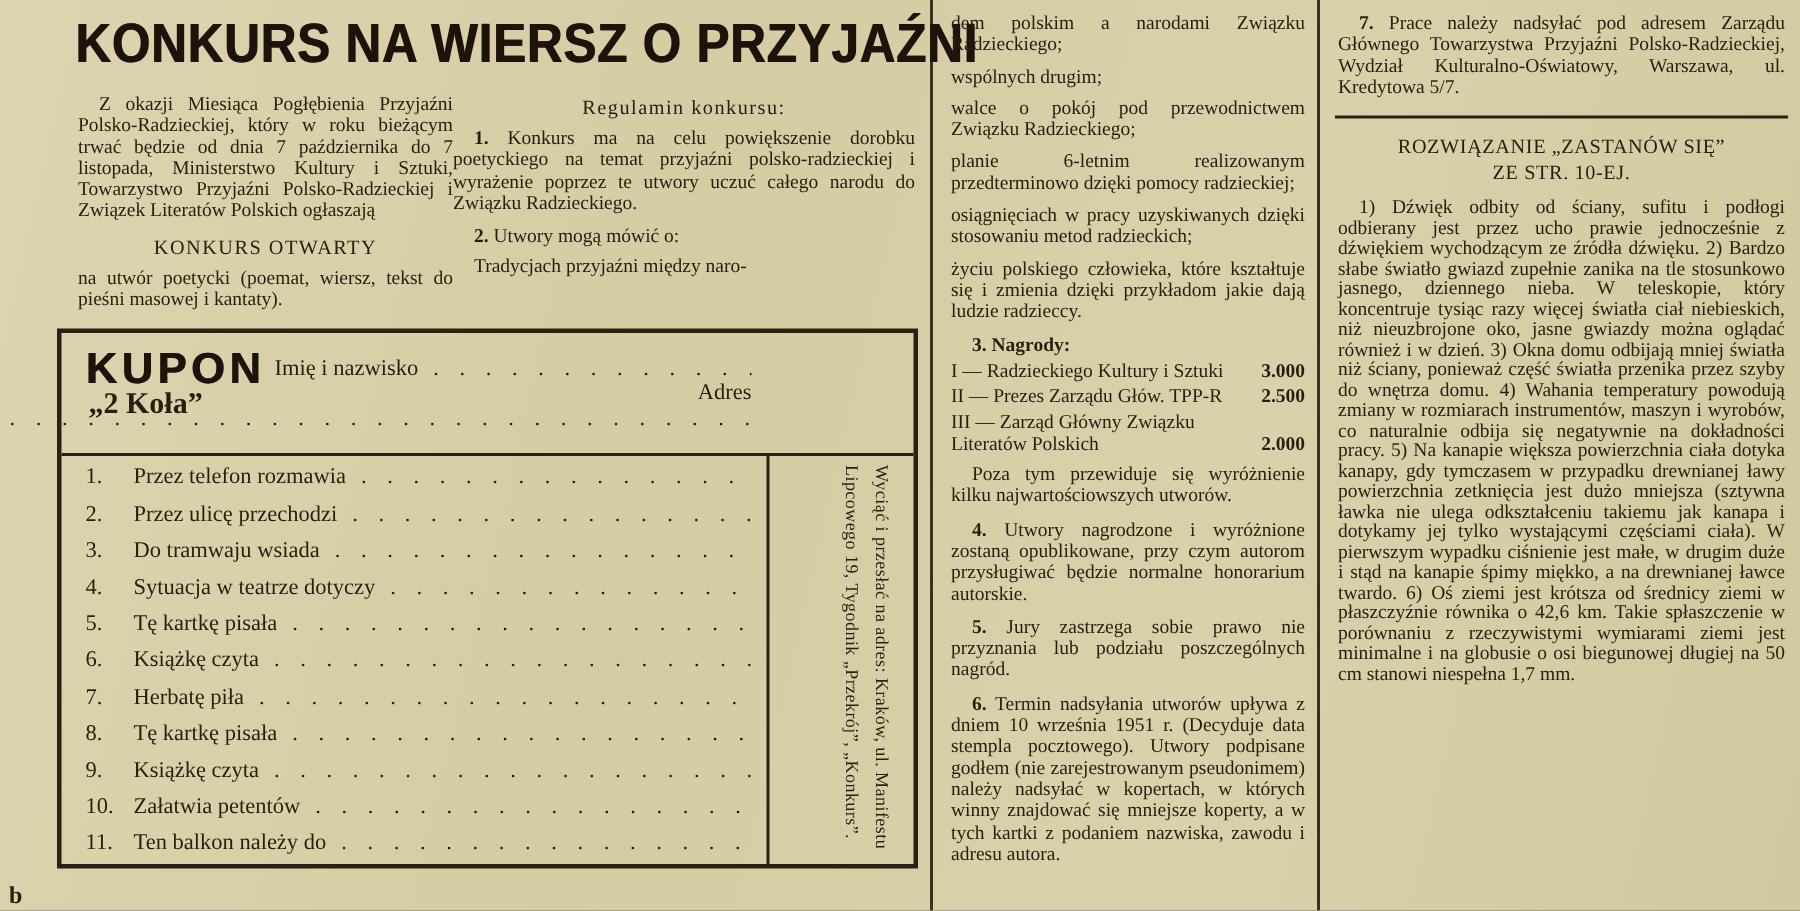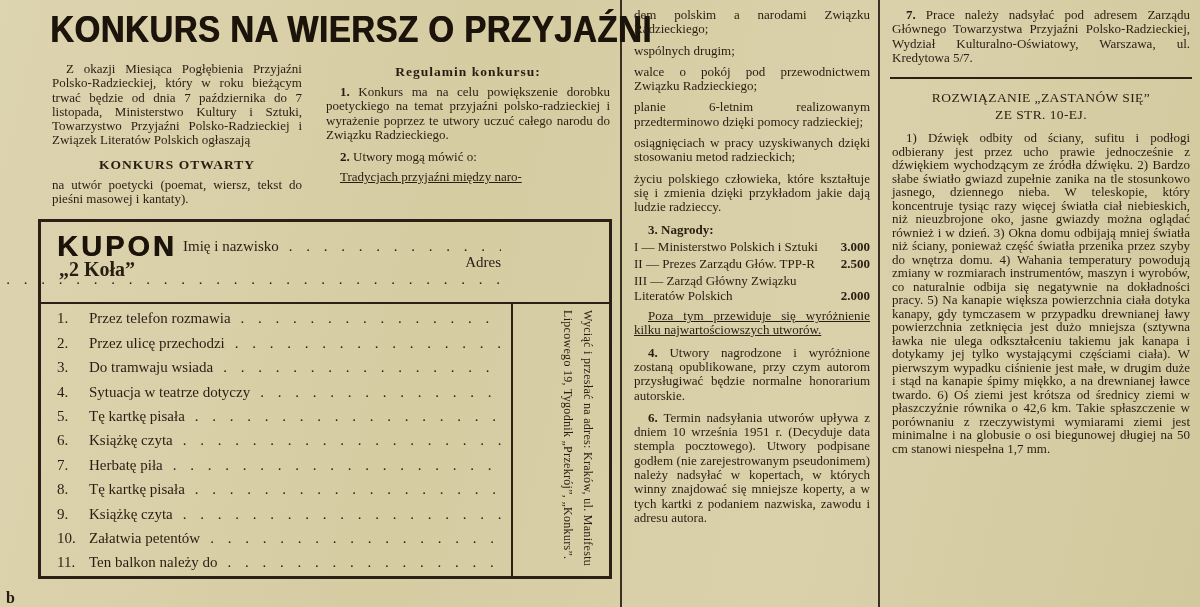--- a/index.html
+++ b/index.html
@@ -17,31 +17,31 @@
   .col-left{ left:38px; top:4px; width:578px; }
   .col-mid{ left:634px; top:8px; width:236px; }
   .col-right{ left:892px; top:8px; width:298px; }
 
   .masthead{
     font-family:"Liberation Sans", sans-serif; font-weight:800; font-size:33px;
     letter-spacing:.5px; white-space:nowrap; color:#1c140b;
     text-shadow:0.7px 0 0 currentColor; margin:4px 0 10px 12px;
     transform:scaleY(1.12); transform-origin:left top;
   }
-  .intro-cols{ display:flex; gap:24px; padding:6px 6px 0 14px; }
+  .intro-cols{ display:flex; padding:6px 6px 0 14px; }
   .intro-a{ width:250px; }
   .intro-b{ flex:1; }
   .body{ font-size:13px; line-height:14.3px; text-align:justify; }
   .ind{ text-indent:14px; }
   .rn{ font-weight:bold; }
   .h-center{
-    font-weight:bold; text-align:center; font-size:13.5px;
+    font-weight:normal; text-align:center; font-size:13.5px;
     letter-spacing:1px; margin:9px 0 5px;
   }
-  .mt6{ margin-top:6px;text-decoration:underline; } .mt8{ margin-top:8px; }
+  .mt6{ margin-top:6px; } .mt8{ margin-top:8px; }
 
   
   .kupon{
     position:relative; margin-top:13px; width:574px; height:360px;
     border:3px solid #2a2015; background:transparent;
   }
   .kupon-title{
     position:absolute; left:16px; top:8px;
     font-family:"Liberation Sans", sans-serif; font-weight:800;
     font-size:29px; letter-spacing:3px; color:#1c140b;
@@ -185,35 +185,36 @@
     <p class="body topic">dem polskim a narodami Związku Radzieckiego;</p>
     <p class="body topic">wspólnych drugim;</p>
     <p class="body topic">walce o pokój pod przewodnictwem Związku Radzieckiego;</p>
     <p class="body topic">planie 6-letnim realizowanym przedterminowo dzięki pomocy radzieckiej;</p>
     <p class="body topic">osiągnięciach w pracy uzyskiwanych dzięki stosowaniu metod radzieckich;</p>
     <p class="body topic">życiu polskiego człowieka, które kształtuje się i zmienia dzięki przykładom jakie dają ludzie radzieccy.</p>
 
     <p class="body ind mt8"><b class="rn">3.</b> <b>Nagrody:</b></p>
 
     <div class="prize">
-      <span>I — Ministerstwo Polskich i Sztuki</span>
+      <span>I — Radzieckiego Kultury i Sztuki</span>
       <span class="amt">3.000</span>
     </div>
     <div class="prize">
       <span>II — Prezes Zarządu Głów. TPP-R</span>
       <span class="amt">2.500</span>
     </div>
     <div class="prize">
       <span>III — Zarząd Główny Związku Literatów Polskich</span>
       <span class="amt">2.000</span>
     </div>
 
     <p class="body ind mt6">Poza tym przewiduje się wyróżnienie kilku najwartościowszych utworów.</p>
 
     <p class="body ind mt8"><b class="rn">4.</b> <span>Utwory nagrodzone i wyróżnione zostaną opublikowane, przy czym autorom przysługiwać będzie normalne honorarium autorskie.</span></p>
+    <p class="body ind mt8"><b class="rn">5.</b> <span>Jury zastrzega sobie prawo nie przyznania lub podziału poszczególnych nagród.</span></p>
     <p class="body ind mt8"><b class="rn">6.</b> <span>Termin nadsyłania utworów upływa z dniem 10 września 1951 r. (Decyduje data stempla pocztowego). Utwory podpisane godłem (nie zarejestrowanym pseudonimem) należy nadsyłać w kopertach, w których winny znajdować się mniejsze koperty, a w tych kartki z podaniem nazwiska, zawodu i adresu autora.</span></p>
   </section>
 
   <section class="col col-right">
     <p class="body ind"><b class="rn">7.</b> <span>Prace należy nadsyłać pod adresem Zarządu Głównego Towarzystwa Przyjaźni Polsko-Radzieckiej, Wydział Kulturalno-Oświatowy, Warszawa, ul. Kredytowa 5/7.</span></p>
 
     <div class="hrule"></div>
 
     <p class="sol-h">ROZWIĄZANIE „ZASTANÓW SIĘ”</p>
     <p class="sol-h">ZE STR. 10-EJ.</p>

